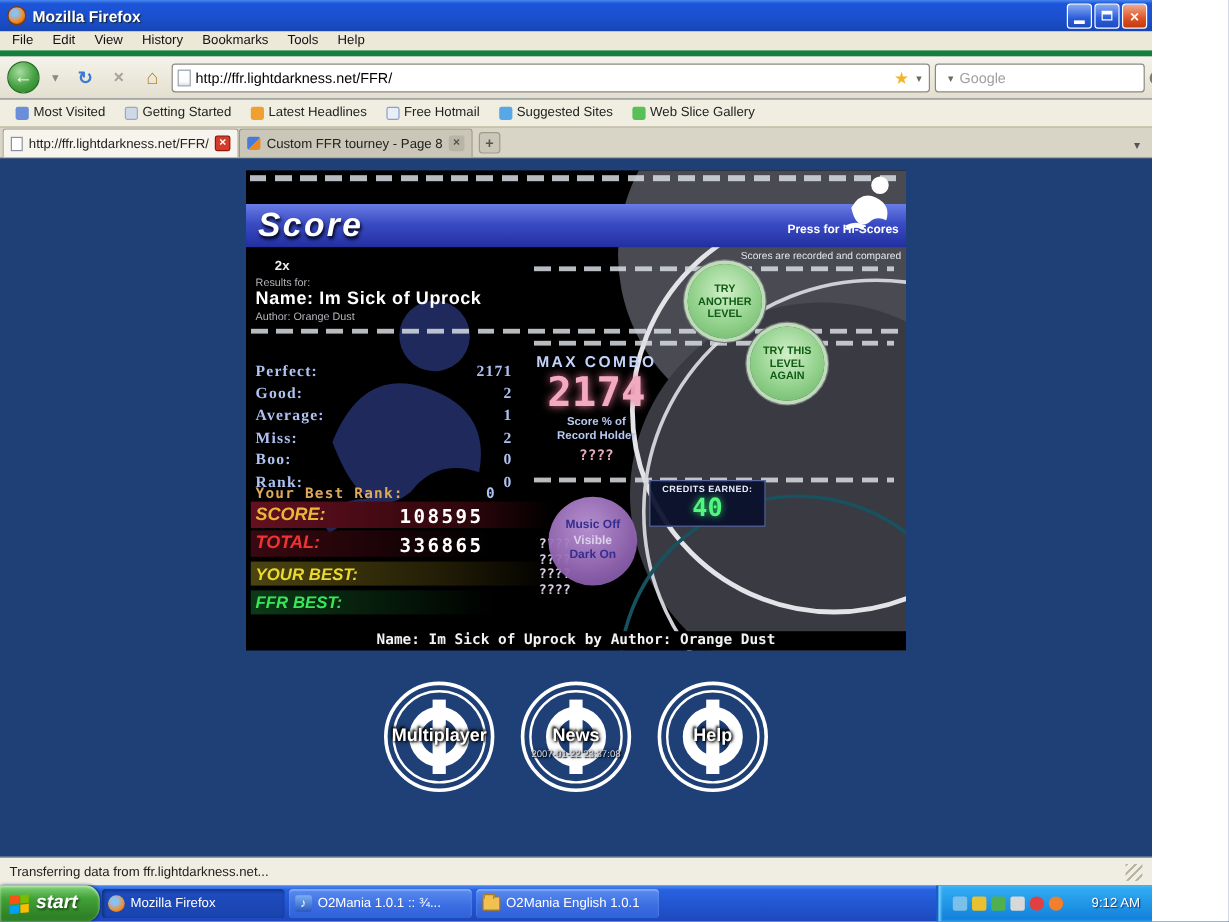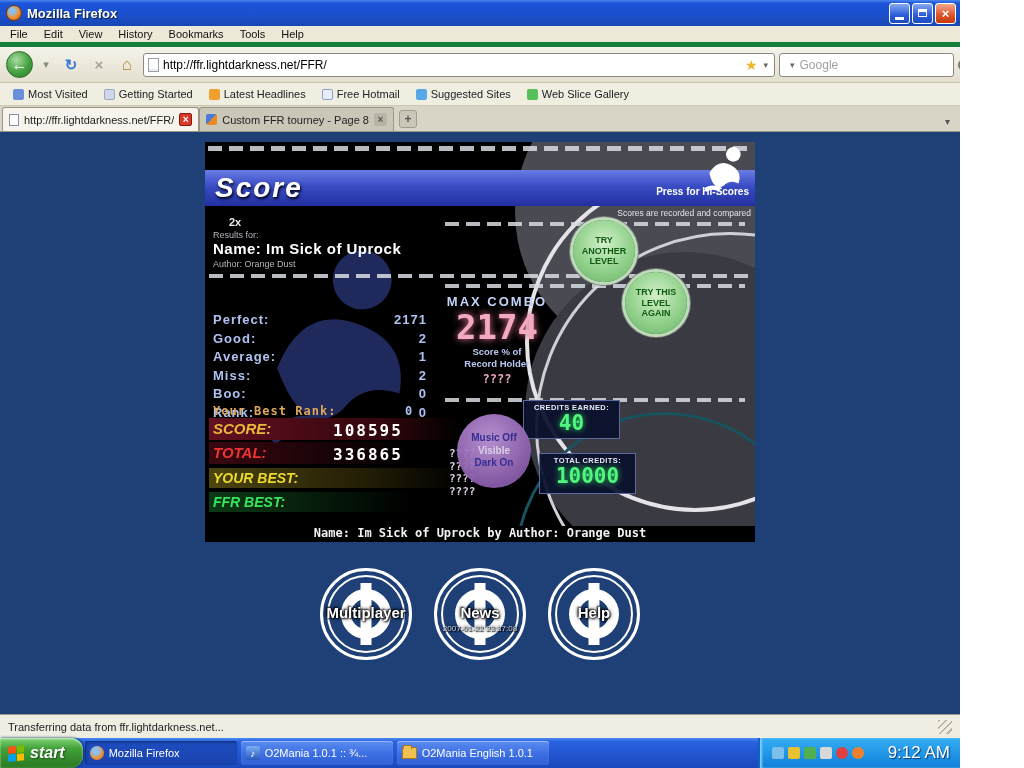--- a/index.html
+++ b/index.html
@@ -98,22 +98,22 @@
   .hiscores-logo { position:absolute; left:494px; top:2px; z-index:4; }
   .press-hiscores { position:absolute; left:436px; top:44px; width:108px; z-index:4; color:#fff; font-size:10px; font-weight:bold; text-align:right; line-height:1.1; }
   .subtitle { position:absolute; left:300px; top:66px; width:246px; z-index:3; color:#e2e6ee; font-size:8.5px; text-align:right; }
   .silhouette { position:absolute; left:28px; top:100px; z-index:1; opacity:.9; transform:rotate(-8deg); }
 
   .mult { position:absolute; left:24px; top:74px; z-index:3; color:#eee; font-size:11px; font-weight:bold; }
   .results-for { position:absolute; left:8px; top:88px; z-index:3; color:#b4b4bc; font-size:9px; }
   .song-name { position:absolute; left:8px; top:98px; z-index:3; color:#fff; font-size:15px; font-weight:bold; letter-spacing:.5px; }
   .song-author { position:absolute; left:8px; top:117px; z-index:3; color:#b4b4bc; font-size:9px; }
 
-  .stats { position:absolute; left:8px; top:170px; width:214px; z-index:3;
-    font-family:Liberation Sans, sans-serif; font-weight:bold; font-size:13px; color:#aec2f2; letter-spacing:1px; }
+  .stats { position:absolute; left:8px; top:159px; width:214px; z-index:3;
+    font-family:Liberation Serif, serif; font-weight:bold; font-size:13px; color:#aec2f2; letter-spacing:1px; }
   .stat-row { display:flex; justify-content:space-between; height:18.5px; }
 
   .combo-block { position:absolute; left:226px; top:152px; width:132px; z-index:3; text-align:center; }
   .combo-label { font-size:13px; font-weight:bold; color:#c2d2f8; letter-spacing:2px; }
   .combo-value { font-family:"DejaVu Sans Mono",monospace; font-weight:bold; font-size:34px; line-height:1.1; color:#f2aac0; text-shadow:0 0 7px #e87898; }
   .pct-line { font-size:9.5px; font-weight:bold; color:#b8c8f0; line-height:1.25; }
   .pct-value { font-family:"DejaVu Sans Mono",monospace; font-weight:bold; font-size:12px; color:#e8a8c0; margin-top:2px; }
 
   .try-btn { position:absolute; width:62px; height:62px; border-radius:50%; z-index:4;
     background:radial-gradient(circle at 50% 38%, #d2f0ca, #92d18c 55%, #68b365);
@@ -142,21 +142,21 @@
     font-weight:bold; font-size:11px; color:#ddcfe6; line-height:12.5px; }
   .qstack span { display:block; }
 
   .toggle-circle { position:absolute; left:252px; top:272px; width:74px; height:74px; border-radius:50%; z-index:4;
     background:radial-gradient(circle at 44% 34%, #bf97da, #8a5cab 72%); opacity:.95;
     display:flex; flex-direction:column; align-items:center; justify-content:center;text-align:center; }
   .tgl { font-size:10px; font-weight:bold; line-height:1.25; }
   .tgl-0 { color:#39309a; } .tgl-1 { color:#e6dcf6; } .tgl-2 { color:#39309a; }
 
   .credit-box { position:absolute; width:97px; z-index:3; background:rgba(10,16,44,.93); border:1px solid #5a6a9e; text-align:center; padding:2px 0 1px; }
-  .cb-1 { left:318px; top:258px; height:39px; } .cb-2 { left:334px; top:311px; height:41px; }
+  .cb-1 { left:336px; top:258px; height:39px; } .cb-2 { left:334px; top:311px; height:41px; }
   .credit-label { font-size:7.5px; font-weight:bold; color:#e8ecf8; letter-spacing:.4px; }
   .credit-value { font-family:"DejaVu Sans Mono",monospace; font-weight:bold; font-size:21px; line-height:1.1; color:#52f57e; text-shadow:0 0 6px #2ad45e; }
 
   .marquee { position:absolute; left:0; top:384px; width:550px; height:16px; z-index:4; background:#000;
     color:#f2f2f2; font-family:"DejaVu Sans Mono",monospace; font-weight:bold; font-size:12px; text-align:center; }
 
   
   .page-buttons { display:flex; justify-content:center; gap:22px; margin-top:26px; }
   .disc { position:relative; width:92px; height:92px; border-radius:50%; border:3px solid #fff; }
   .disc-inner-ring { position:absolute; inset:4px; border:2px solid #fff; border-radius:50%; }
@@ -194,21 +194,21 @@
     background:radial-gradient(circle at 40% 35%, #8cc0ee 25%, #f09030 60%, #c05a10 95%); }
   .ico-o2 { width:14px; height:14px; border-radius:2px; flex:0 0 14px; background:linear-gradient(180deg,#7ab0f0,#2a58c0);
     color:#fff; font-size:10px; display:flex; align-items:center; justify-content:center; }
   .ico-folder { width:15px; height:12px; flex:0 0 15px; background:#f0c050; border:1px solid #a87820; border-radius:1px; position:relative; }
   .ico-folder::before { content:""; position:absolute; left:0; top:-3px; width:7px; height:3px; background:#f0c050; border:1px solid #a87820; border-bottom:none; }
   .tray { margin-left:auto; display:flex; align-items:center; gap:4px; padding:0 10px 0 12px;
     background:linear-gradient(180deg,#35aef5,#0f7fd8); border-left:2px solid #1460c8; box-shadow:inset 2px 0 2px #7ad0ff; }
   .tray-ico { width:12px; height:12px; border-radius:2px; }
   .t1{background:#7ac0e8;} .t2{background:#e8c030;} .t3{background:#50b050;}
   .t4{background:#d8d8d8;} .t5{background:#e04040; border-radius:50%;} .t6{background:#f08030; border-radius:50%;}
-  .clock { color:#fff; font-size:17px; margin-left:20px; text-shadow:1px 1px 1px #0a3a80; }
+  .clock { color:#fff; font-size:11px; margin-left:20px; text-shadow:1px 1px 1px #0a3a80; }
 </style>
 </head>
 <body>
 
 <div class="screen">
 
   <div class="titlebar">
     <span class="ff-icon"></span>
     <span class="title">Mozilla Firefox</span>
     <span class="win-buttons">
@@ -407,24 +407,20 @@
       <div class="toggle-circle">
         <span class="tgl tgl-0">Music Off</span>
         <span class="tgl tgl-1">Visible</span>
         <span class="tgl tgl-2">Dark On</span>
       </div>
 
       <div class="credit-box cb-1">
         <div class="credit-label">CREDITS EARNED:</div>
         <div class="credit-value">40</div>
       </div>
-      <div class="credit-box cb-2">
-        <div class="credit-label">TOTAL CREDITS:</div>
-        <div class="credit-value">10000</div>
-      </div>
 
       <div class="marquee">Name: Im Sick of Uprock by Author: Orange Dust</div>
     </div>
 
     <div class="page-buttons">
       <div class="disc">
         <div class="disc-inner-ring"></div>
         <div class="disc-symbol"></div>
         <div class="disc-label">Multiplayer</div>
       </div>

